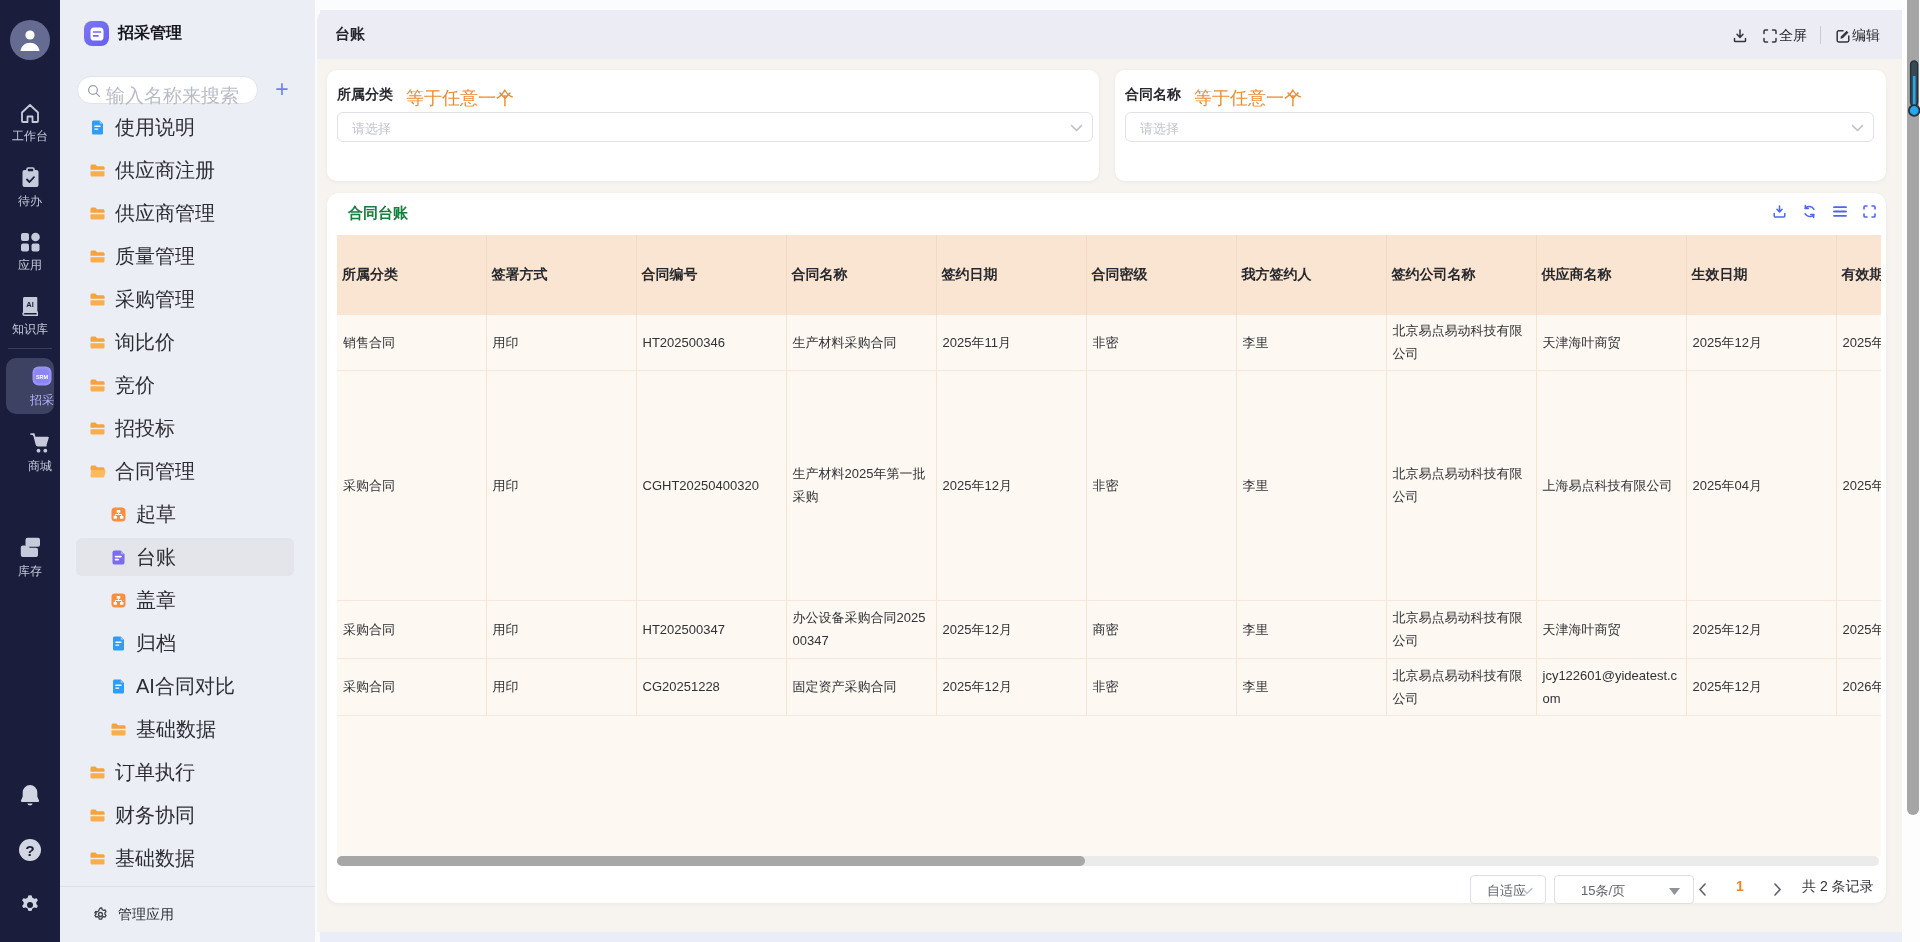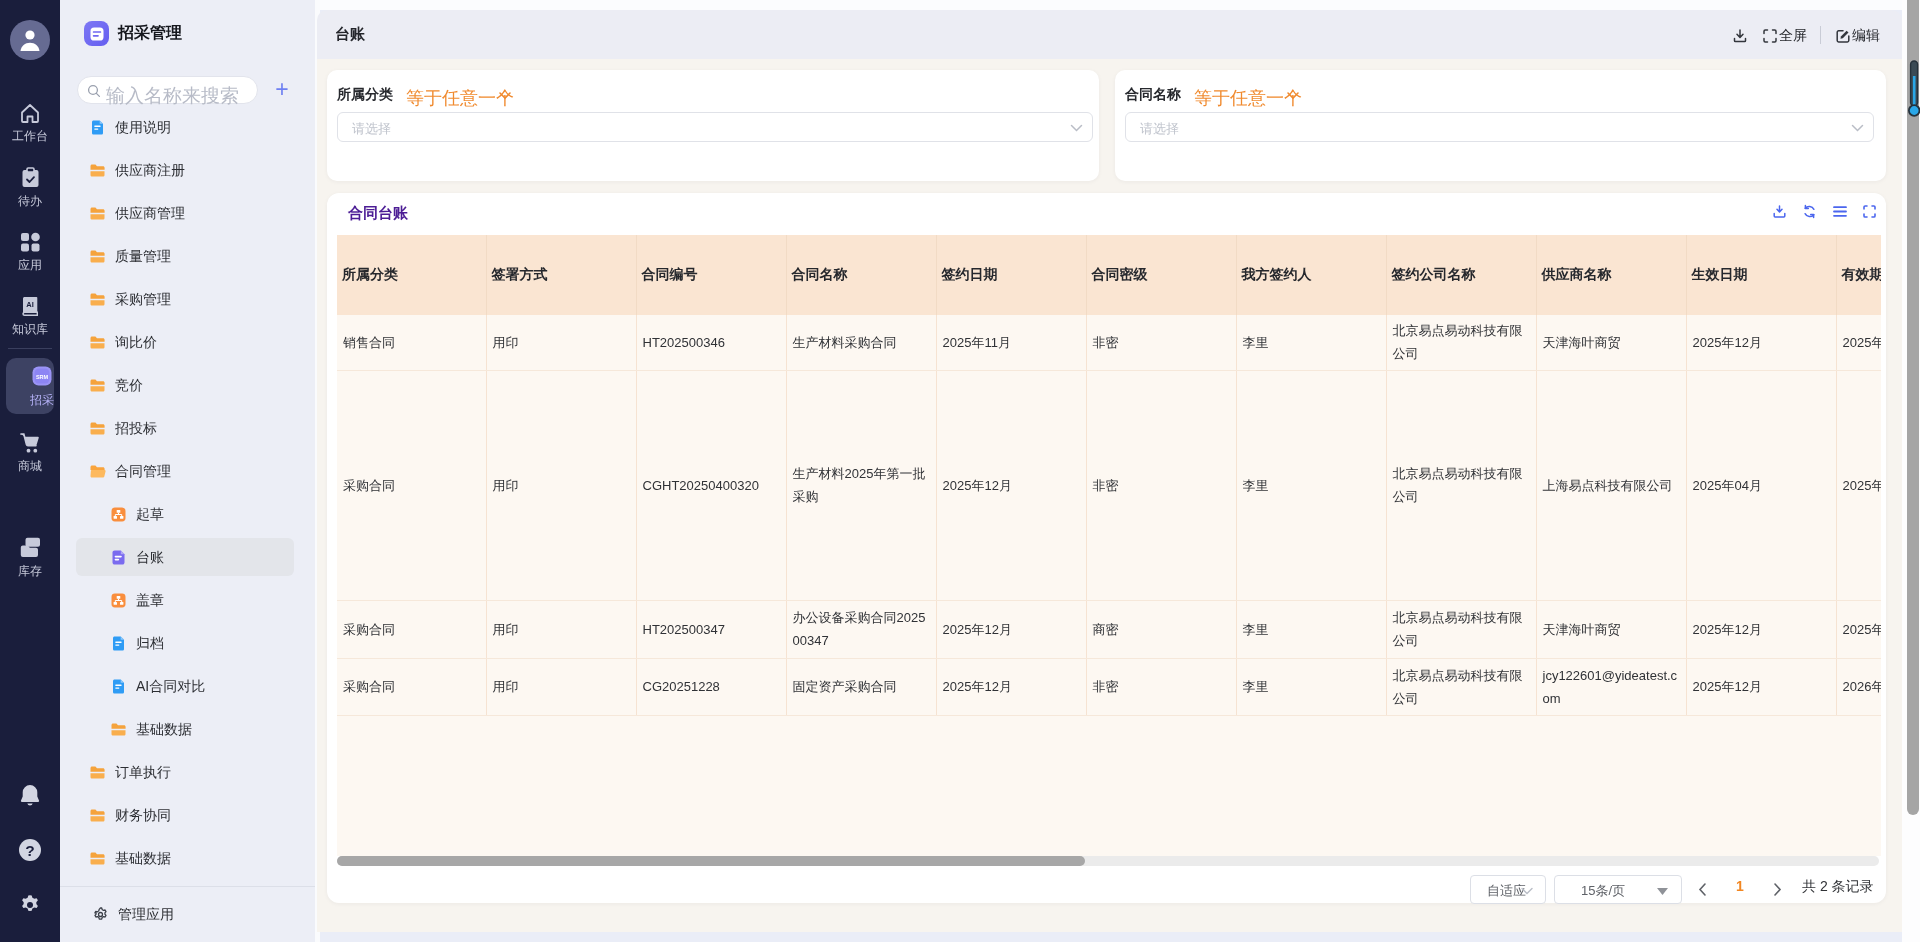--- a/index.html
+++ b/index.html
@@ -18,21 +18,21 @@
   #sidebar { left:60px; top:0; width:255px; height:942px; background:#eceef6; z-index:4; }
   .side-head { position:absolute; left:24px; top:21px; display:flex; align-items:center;text-align:center; }
   .side-head .appicon { width:25px; height:25px; border-radius:8px; background:linear-gradient(135deg,#7d77f4,#655ef0); position:relative; }
   .side-head .t { font-size:16px; font-weight:700; color:#15171d; margin-left:9px; }
   .search-pill { position:absolute; left:17px; top:76px; width:181px; height:28px; background:#fff; border:1px solid #e2e4ec; border-radius:14px; }
   .search-pill .ph { position:absolute; left:28px; top:6px; font-size:19px; color:#b7bbc7; }
   .plus { position:absolute; left:208px; top:76px; width:28px; height:28px; color:#6f80f2; font-size:23px; font-weight:400; line-height:27px; text-align:center; }
   .menu-item { position:absolute; left:0; width:255px; height:43px; display:flex; align-items:center; }
   .menu-item .ic { margin-left:29px; width:17px; height:17px; flex:none; }
   .menu-item.sub .ic { margin-left:50px; }
-  .menu-item .tx { margin-left:9px; font-size:14px; color:#2c2e33; }
+  .menu-item .tx { margin-left:9px; font-size:20px; color:#2c2e33; }
   .menu-sel { position:absolute; left:16px; width:218px; height:38px; background:#e3e5ea; border-radius:6px; }
   .side-div { position:absolute; left:60px; top:886px; width:255px; height:1px; background:#dcdfe8; z-index:6; }
   .manage { position:absolute; left:60px; top:887px; width:255px; height:55px; background:#eceef6; z-index:6; display:flex; align-items:center; }
 
   
   #topstrip { left:315px; top:0; width:1607px; height:10px; background:#fbfcfe; }
   #gapleft { left:315px; top:0; width:5px; height:942px; background:#fafbfd; }
   #topbar { left:317px; top:10px; width:1585px; height:49px; background:#ecedf4; border-radius:10px 10px 0 0; }
   #topbar .title { position:absolute; left:18px; top:15px; font-size:15px; font-weight:700; color:#24262b; }
   #content { left:317px; top:59px; width:1585px; height:873px; background:#f7f4ef; }
@@ -107,21 +107,21 @@
     </svg>
   <div class="fselect" style="left:10px; top:42px; width:749px;">
       <span class="ph">请选择</span>
     <svg class="abs" style="right:9px; top:11px;" width="13" height="8" viewBox="0 0 13 8">
         <path d="M1.5 1.5l5 5 5-5" stroke="#b9bdc6" stroke-width="1.5" fill="none" stroke-linecap="round"></path>
       </svg>
   </div>
 </div>
 
 <div class="card" style="left:327px; top:193px; width:1559px; height:710px; border-radius:12px;">
-  <span class="abs" style="left:21px; top:11px; font-size:15px; font-weight:700; color:#4c1d95;">合同台账</span>
+  <span class="abs" style="left:21px; top:11px; font-size:15px; font-weight:700; color:#15803d;">合同台账</span>
 
   <svg class="abs" style="left:1446px; top:12px;" width="13" height="13" viewBox="0 0 13 13">
       <path d="M6.5 1v5.6M4 4.2l2.5 2.7L9 4.2" stroke="#4b66ee" stroke-width="1.5" fill="none" stroke-linecap="round" stroke-linejoin="round"></path>
       <path d="M1.2 8.6v2.4c0 .5.4.9.9.9h8.8c.5 0 .9-.4.9-.9V8.6" stroke="#4b66ee" stroke-width="1.5" fill="none" stroke-linecap="round"></path>
     </svg>
   <svg class="abs" style="left:1475px; top:11px;" width="15" height="15" viewBox="0 0 15 15">
       <path d="M3.2 4.3a5.2 5.2 0 0 1 8.7 1" stroke="#4b66ee" stroke-width="1.5" fill="none" stroke-linecap="round"></path>
       <path d="M3.4 1.6v2.9h2.9" stroke="#4b66ee" stroke-width="1.5" fill="none" stroke-linecap="round" stroke-linejoin="round"></path>
       <path d="M11.8 10.7a5.2 5.2 0 0 1-8.7-1" stroke="#4b66ee" stroke-width="1.5" fill="none" stroke-linecap="round"></path>
       <path d="M11.6 13.4v-2.9H8.7" stroke="#4b66ee" stroke-width="1.5" fill="none" stroke-linecap="round" stroke-linejoin="round"></path>
@@ -221,21 +221,21 @@
   <div class="hscroll-track">
       <div class="hscroll-thumb"></div>
     </div>
 
   <div class="pgbox" style="left:1143px; width:76px;">
       <span style="position:absolute;left:16px;top:6px;">自适应</span>
     <svg class="abs" style="right:12px; top:11px;" width="12" height="8" viewBox="0 0 12 8">
         <path d="M1 1.5l5 5 5-5" stroke="#b9bdc6" stroke-width="1.4" fill="none" stroke-linecap="round"></path>
       </svg>
   </div>
-  <div class="pgbox" style="left:1227px; width:128px;">
+  <div class="pgbox" style="left:1227px; width:140px;">
       <span style="position:absolute;left:26px;top:6px;">15条/页</span>
     <svg class="abs" style="right:13px; top:12px;" width="11" height="7" viewBox="0 0 11 7">
         <path d="M0 0h11L5.5 7z" fill="#8f9298"></path>
       </svg>
   </div>
   <svg class="abs" style="left:1370px; top:689px;" width="10" height="15" viewBox="0 0 10 15">
       <path d="M8 2L3 7.5 8 13" stroke="#5f6268" stroke-width="1.6" fill="none" stroke-linecap="round"></path>
     </svg>
   <span class="abs" style="left:1409px; top:685px; font-size:14px; font-weight:700; color:#f28722;">1</span>
   <svg class="abs" style="left:1446px; top:689px;" width="10" height="15" viewBox="0 0 10 15">
@@ -462,21 +462,21 @@
   <div style="position:absolute; left:8px; top:348px; width:44px; height:1px; background:#3a3f5e;"></div>
   <div class="sel-box"></div>
   <div class="rail-item" style="top:364px; color:#b6b2f8;padding-left:24px;">
     <svg width="24" height="24" viewBox="0 0 24 24">
         <rect x="2.5" y="2.5" width="19" height="19" rx="6" fill="#9b94f6"></rect>
         <rect x="4.5" y="4.5" width="15" height="15" rx="4.5" fill="#8d85f4"></rect>
         <text x="12" y="14.6" font-size="5.5" font-weight="bold" fill="#fff" text-anchor="middle" font-family="Liberation Sans,sans-serif">SRM</text>
       </svg>
     <div>招采</div>
   </div>
-  <div class="rail-item" style="top:432px;">
+  <div class="rail-item" style="top:432px;margin-left:10px;">
     <svg width="23" height="22" viewBox="0 0 23 22">
         <path d="M2 2h2.8l.7 2.5m0 0l2 8a1.5 1.5 0 0 0 1.5 1.1h7.3a1.5 1.5 0 0 0 1.4-1l2-6.6a.9.9 0 0 0-.9-1.2H5.5z" fill="#c7cada"></path>
         <path d="M2 2h2.8l2.7 10.5a1.5 1.5 0 0 0 1.5 1.1h7.9" fill="none" stroke="#c7cada" stroke-width="1.7" stroke-linecap="round"></path>
         <circle cx="9.5" cy="18.7" r="1.9" fill="#c7cada"></circle>
         <circle cx="16.3" cy="18.7" r="1.9" fill="#c7cada"></circle>
       </svg>
     <div>商城</div>
   </div>
   <div class="rail-item" style="top:536px;">
     <svg width="23" height="23" viewBox="0 0 23 23">

